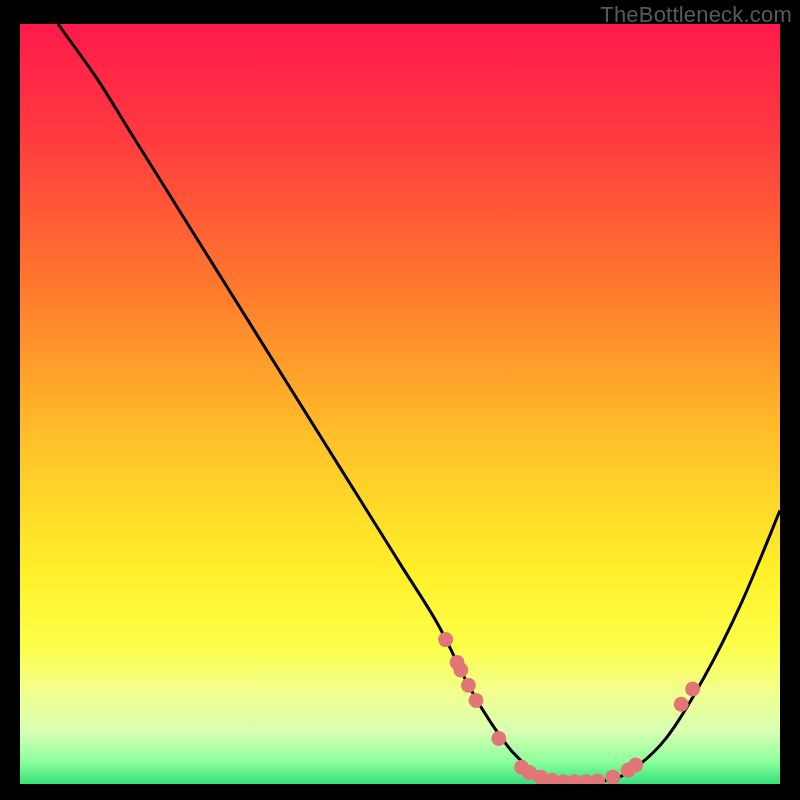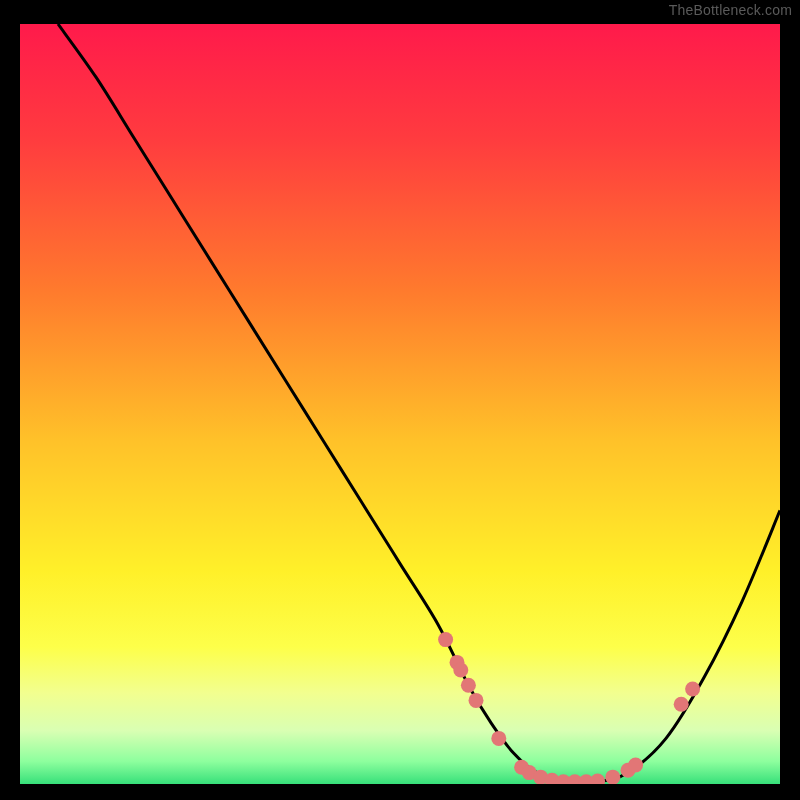--- a/index.html
+++ b/index.html
@@ -15,21 +15,21 @@
     position: relative;
     width: 800px;
     height: 800px;
     background: #000;
   }
   .watermark {
     position: absolute;
     top: 2px;
     right: 8px;
     color: #5a5a5a;
-    font-size: 14px;
+    font-size: 22px;
     font-weight: 500;
     letter-spacing: 0.2px;
     z-index: 3;
   }
   .plot-area {
     position: absolute;
     left: 20px;
     top: 24px;
     width: 760px;
     height: 760px;

